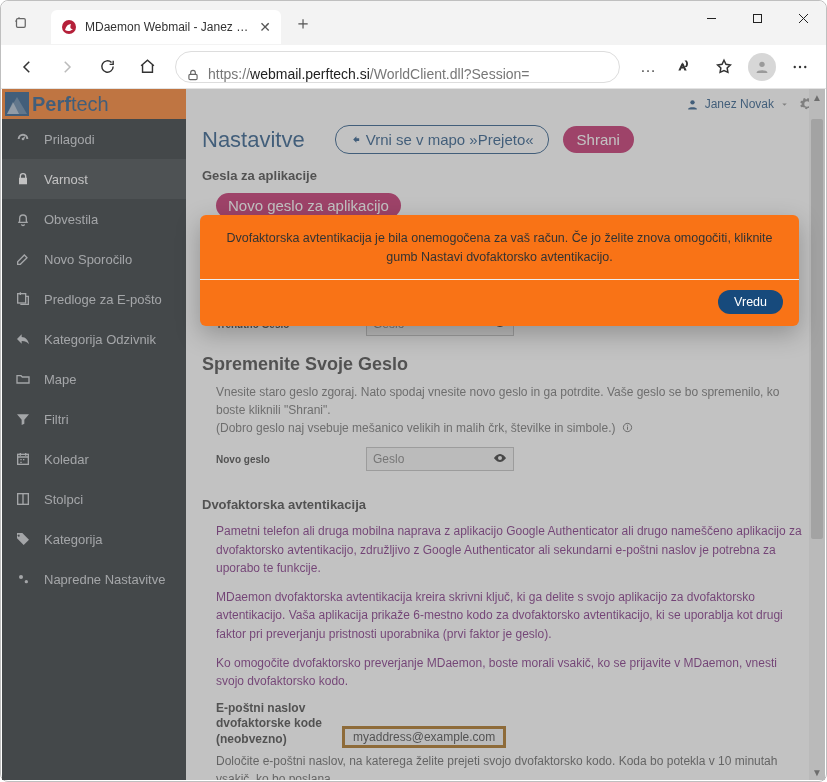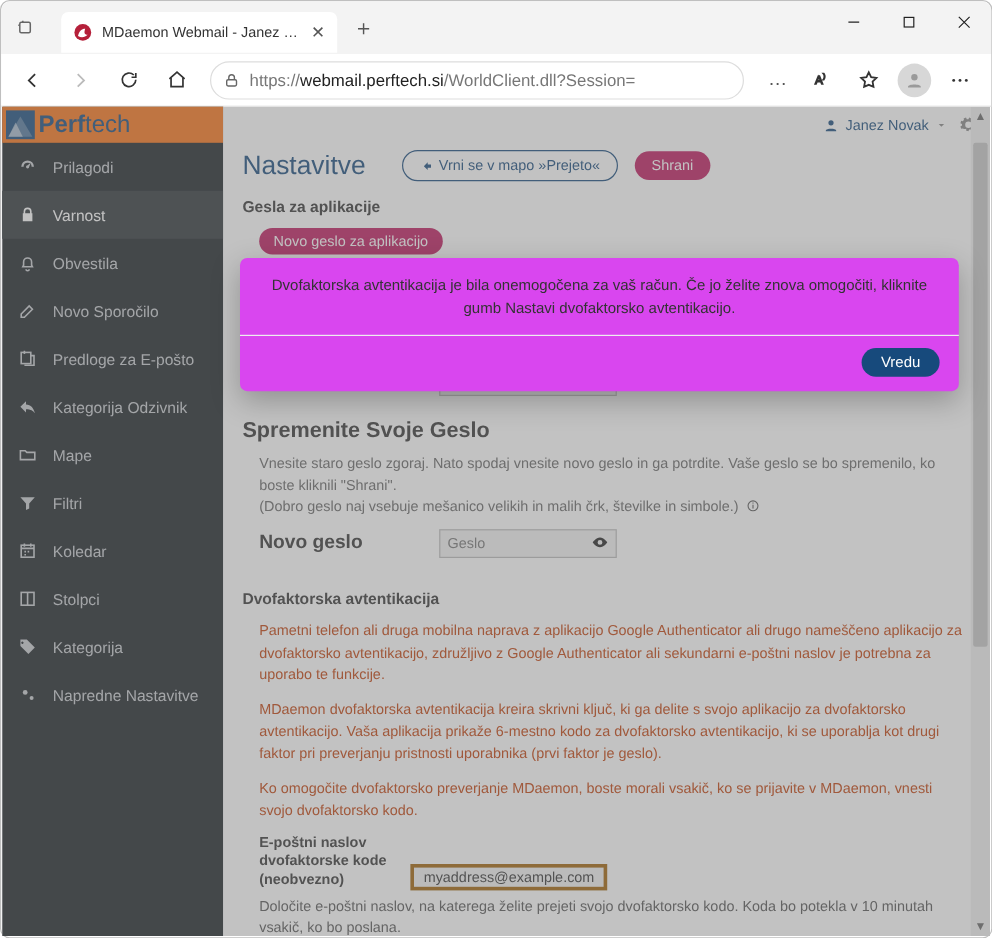--- a/index.html
+++ b/index.html
@@ -15,21 +15,21 @@
   .tab .tab-title { font-size: 12px; color: #333; white-space: nowrap; overflow: hidden; text-overflow: ellipsis; flex: 1; }
   .tab .tab-close { font-size: 14px; color: #555; margin-left: 6px; }
   .newtab { margin-left: 8px; font-size: 18px; color: #555; width: 28px; height: 28px; display:flex;align-items:center;justify-content:center; }
   .window-controls { display: flex; margin-left: auto; height: 44px; }
   .window-controls > div { width: 46px; height: 30px; display: flex; align-items: center; justify-content: center; margin-top: 2px; }
   .window-controls svg { width: 11px; height: 11px; }
 
   .toolbar { height: 44px; background: #fff; border-bottom: 1px solid #e3e3e3; display: flex; align-items: center; padding: 0 8px; gap: 4px; }
   .tbtn { width: 36px; height: 32px; display: flex; align-items: center; justify-content: center; border-radius: 4px; color: #555; }
   .tbtn.disabled { color: #bbb; }
-  .urlbar { flex: 1; height: 32px; border: 1px solid #ddd; border-radius: 16px; display: flex; align-items: center; padding: 0 10px; gap: 8px; margin: 12px 6px; }
+  .urlbar { flex: 1; height: 32px; border: 1px solid #ddd; border-radius: 16px; display: flex; align-items: flex-end; padding: 0 10px; gap: 8px; margin: 12px 6px; }
   .urlbar .lock { color: #666; }
   .urlbar .url { font-size: 14px; color: #777; white-space: nowrap; overflow: hidden; }
   .urlbar .url b { color: #222; font-weight: 400; }
   .right-icons { display: flex; align-items: center; gap: 2px; }
   .avatar { width: 28px; height: 28px; border-radius: 50%; background: #d7d7d7; display:flex;align-items:center;justify-content:center;color:#888; }
 
   
   .viewport { position: absolute; top: 88px; left: 1px; right: 1px; bottom: 1px; background: #fff; }
   .app { position: absolute; inset: 0; display: flex; }
 
@@ -45,52 +45,52 @@
   .nav-item .nicon { width:18px; display:flex; justify-content:center; }
 
   .main { flex:1; position:relative; background:#fff; color:#333; overflow:hidden; }
   .topbar { height:30px; display:flex; align-items:center; justify-content:flex-end; padding:0 10px; gap:10px; font-size:12px; color:#174a7c; }
   .user-chip { display:flex; align-items:center; gap:6px; }
   .gear { color:#888; }
 
   .page { padding: 6px 20px 20px 16px; font-size: 12.5px; color:#333; }
   .page h1 { font-size: 22px; font-weight: 400; color:#174a7c; display:inline-block; margin-right: 16px; }
   .headrow { display:flex; align-items:center; gap:14px; margin-bottom: 14px; }
-  .btn { display:inline-flex; align-items:center; justify-content:center; border-radius: 14px; padding: 5px 14px; font-size: 12px; cursor:pointer; }
+  .btn { display:inline-flex; align-items:center; justify-content:center; border-radius: 14px; padding: 5px 14px; font-size: 15px; cursor:pointer; }
   .btn-outline { border:1px solid #174a7c; color:#174a7c; background:#fff; }
   .btn-solid { background:#be185d; color:#fff; }
   .btn-solid.small { padding:4px 12px; }
   .section-title { font-weight:700; font-size:13px; margin: 10px 0 10px 0; color:#333; }
   .indent { padding-left: 14px; }
   .help { font-size:12px; color:#666; line-height:1.5; }
 
   .formrow { display:flex; align-items:center; gap:20px; margin:10px 0; }
-  .formrow label { width:130px; font-weight:700; font-size:16px; }
+  .formrow label { width:130px; font-weight:700; font-size:10px; }
   .pw { position:relative; width:148px; }
   .pw input { width:100%; height:24px; border:1px solid #bbb; padding:2px 26px 2px 6px; font-size:12px; color:#777; background:#f3f3f3; }
   .pw .eye { position:absolute; right:6px; top:3px; color:#444; }
 
   .subheader { font-weight:700; font-size:18px; margin-top:18px; margin-bottom:8px; }
 
   .twofa { margin-top: 22px; }
-  .twofa .para { margin: 10px 0 10px 14px; color:#c2410c; font-size:12px; line-height:1.55; }
+  .twofa .para { margin: 10px 0 10px 14px; color:#701a75; font-size:12px; line-height:1.55; }
   .twofa-label { font-weight:700; font-size:12px; line-height:1.3; }
   .twofa-row { display:flex; align-items:flex-end; gap:20px; margin: 8px 0 4px 14px; }
   .emailbox { border:3px solid #a16207; padding:1px 8px; font-size:12px; background:#f3f3f3; }
   .small-note { font-size:12px; color:#555; margin: 4px 0 12px 14px; line-height:1.5; }
 
   .vscroll { position:absolute; right:0; top:0; bottom:0; width:16px; background:#f1f1f1; }
   .vscroll .thumb { position:absolute; left:2px; right:2px; top:30px; height:420px; background:#c6c6c6; border-radius:2px; }
   .vscroll .arrow { position:absolute; left:0; right:0; height:16px; display:flex; align-items:center; justify-content:center; color:#666; font-size:10px; }
   .vscroll .arrow.up { top:0; }
   .vscroll .arrow.down { bottom:0; }
 
   
   .dim { position:absolute; inset:0; background:rgba(120,120,120,0.45); }
-  .modal { position:absolute; left:198px; right:26px; top:126px; background:#d946ef; border-radius:6px; box-shadow:0 8px 24px rgba(0,0,0,0.25); padding:14px 16px 12px 16px; }
+  .modal { position:absolute; left:198px; right:26px; top:126px; background:#f97316; border-radius:6px; box-shadow:0 8px 24px rgba(0,0,0,0.25); padding:14px 16px 12px 16px; }
   .modal .msg { text-align:center; font-size:12.5px; color:#333; line-height:1.5; }
   .modal .sep { height:1px; background:#eee; margin:12px -16px 10px -16px; }
   .modal .mfoot { display:flex; justify-content:flex-end; }
   .modal .okbtn { background:#174a7c; color:#fff; border-radius:14px; padding:5px 16px; font-size:12.5px; }
 
   svg { display:block; }
 </style>
 </head>
 <body>
 

